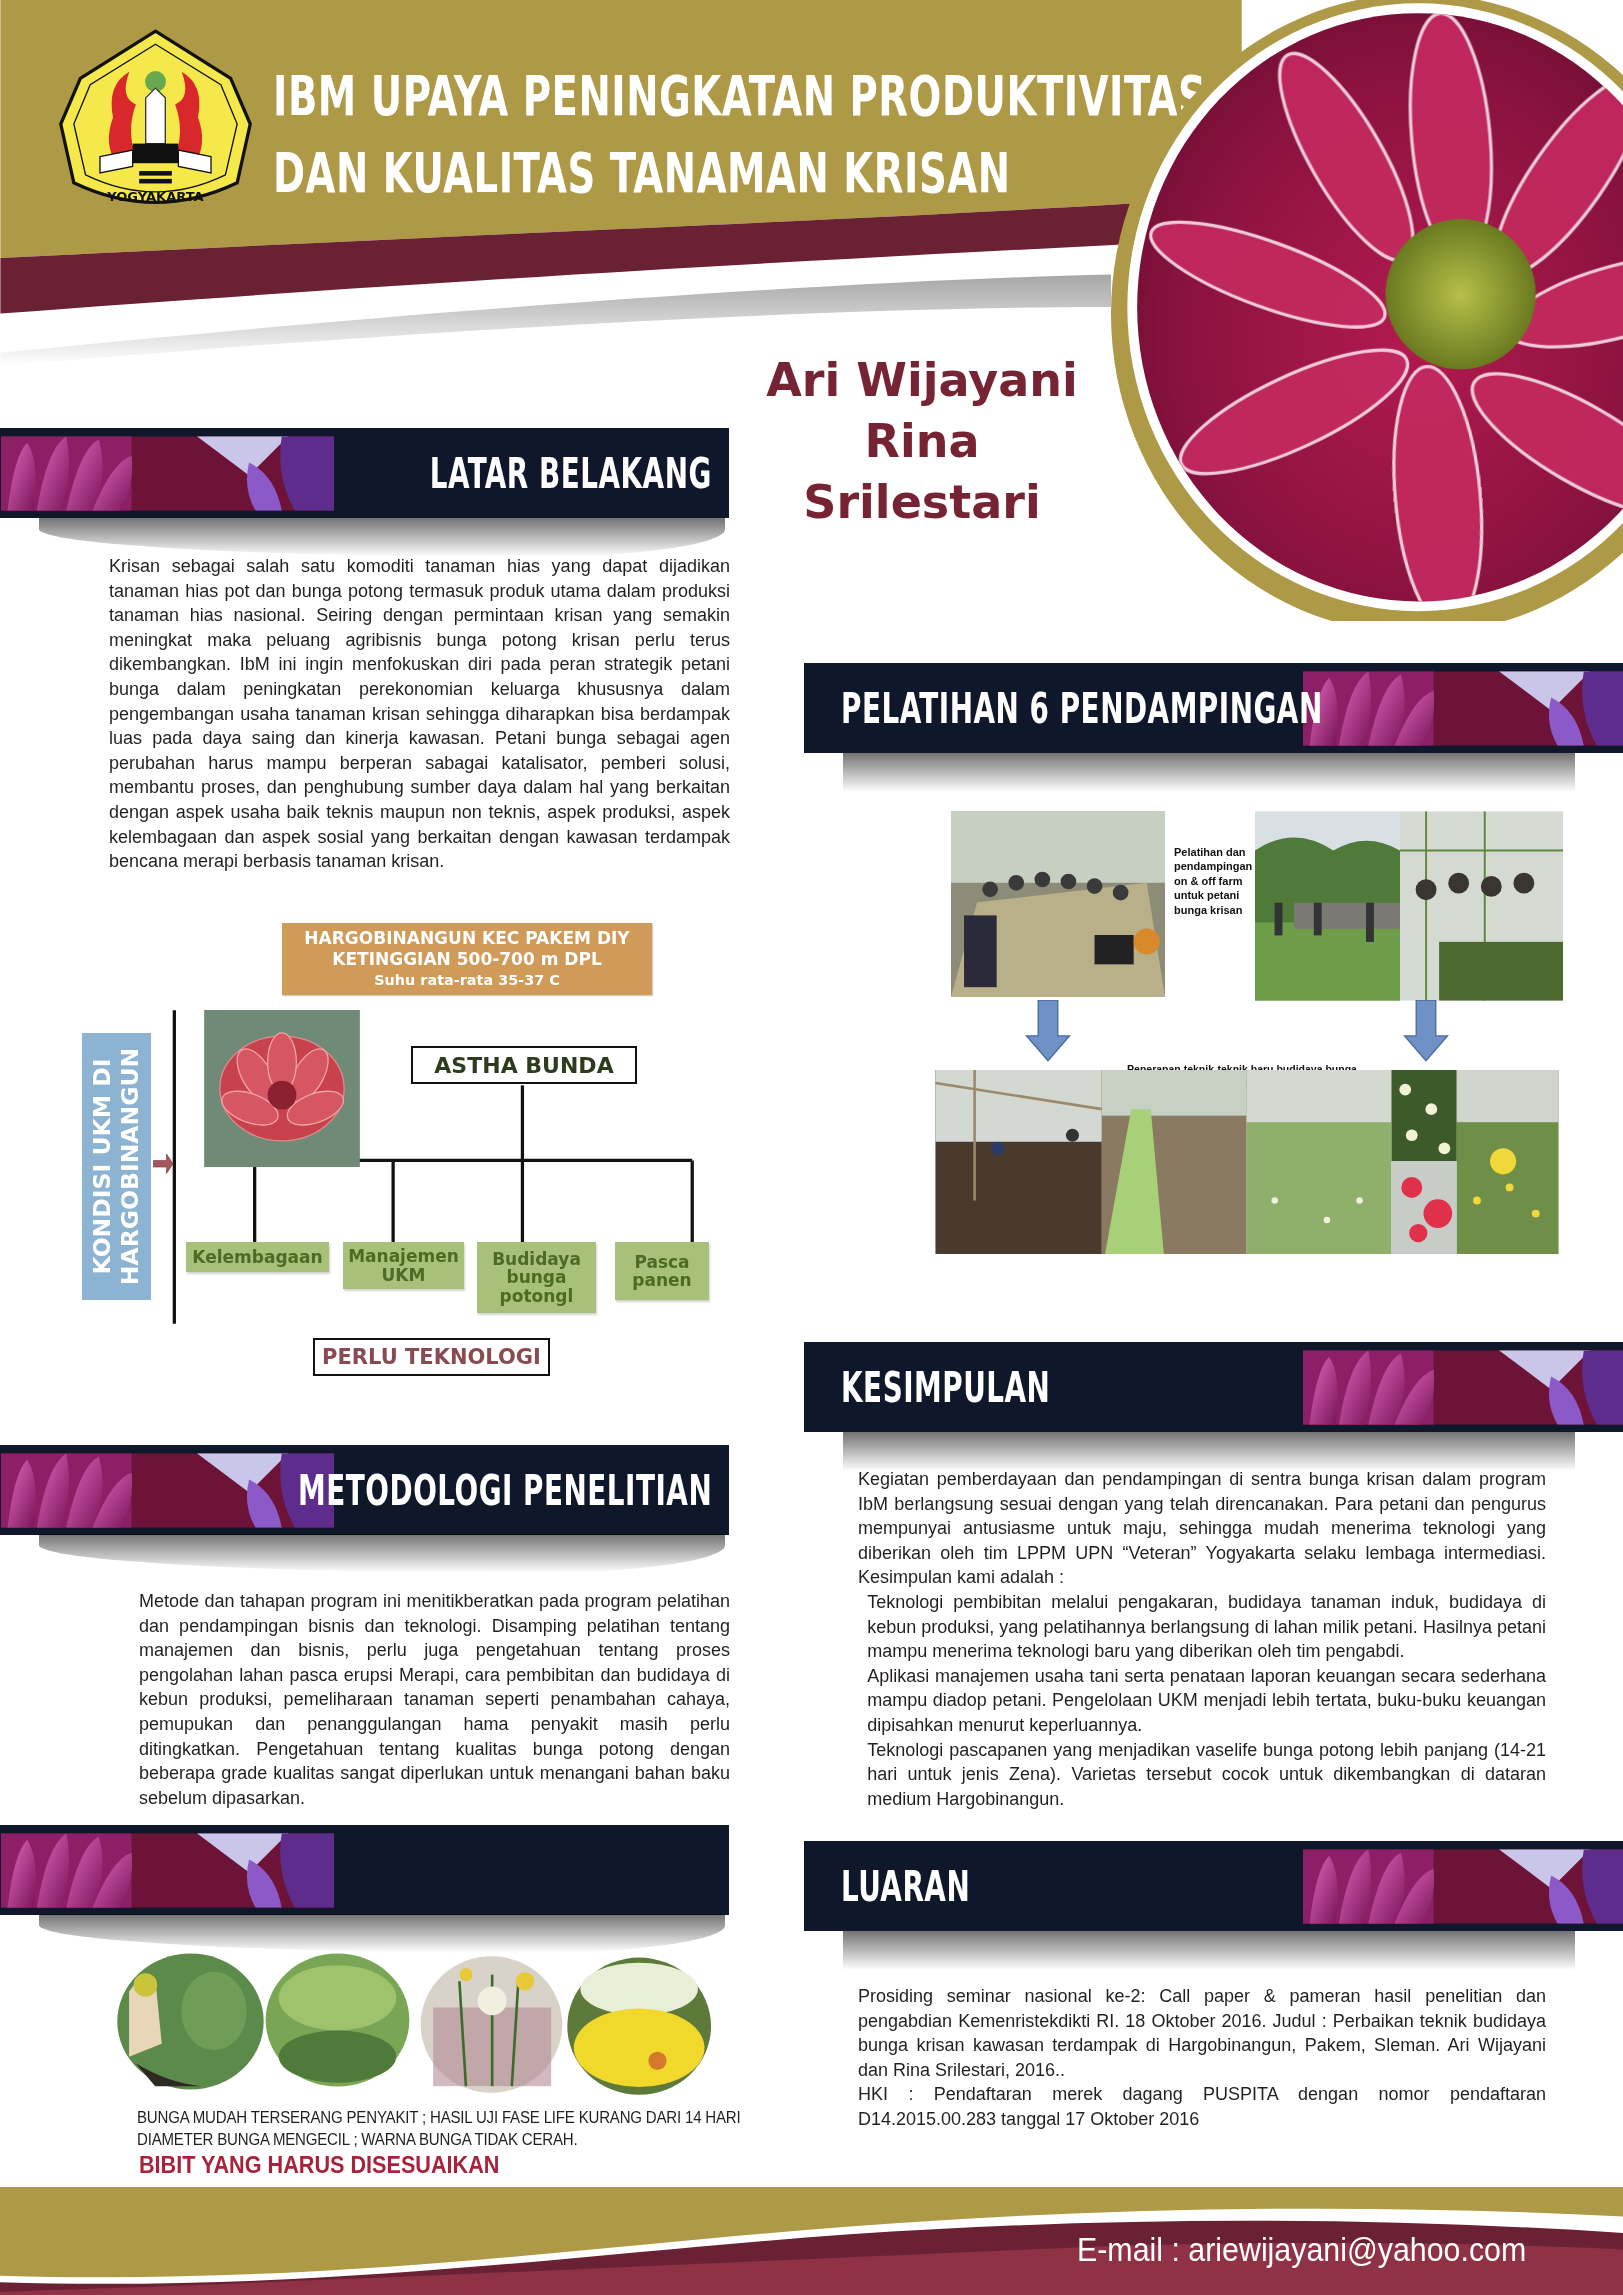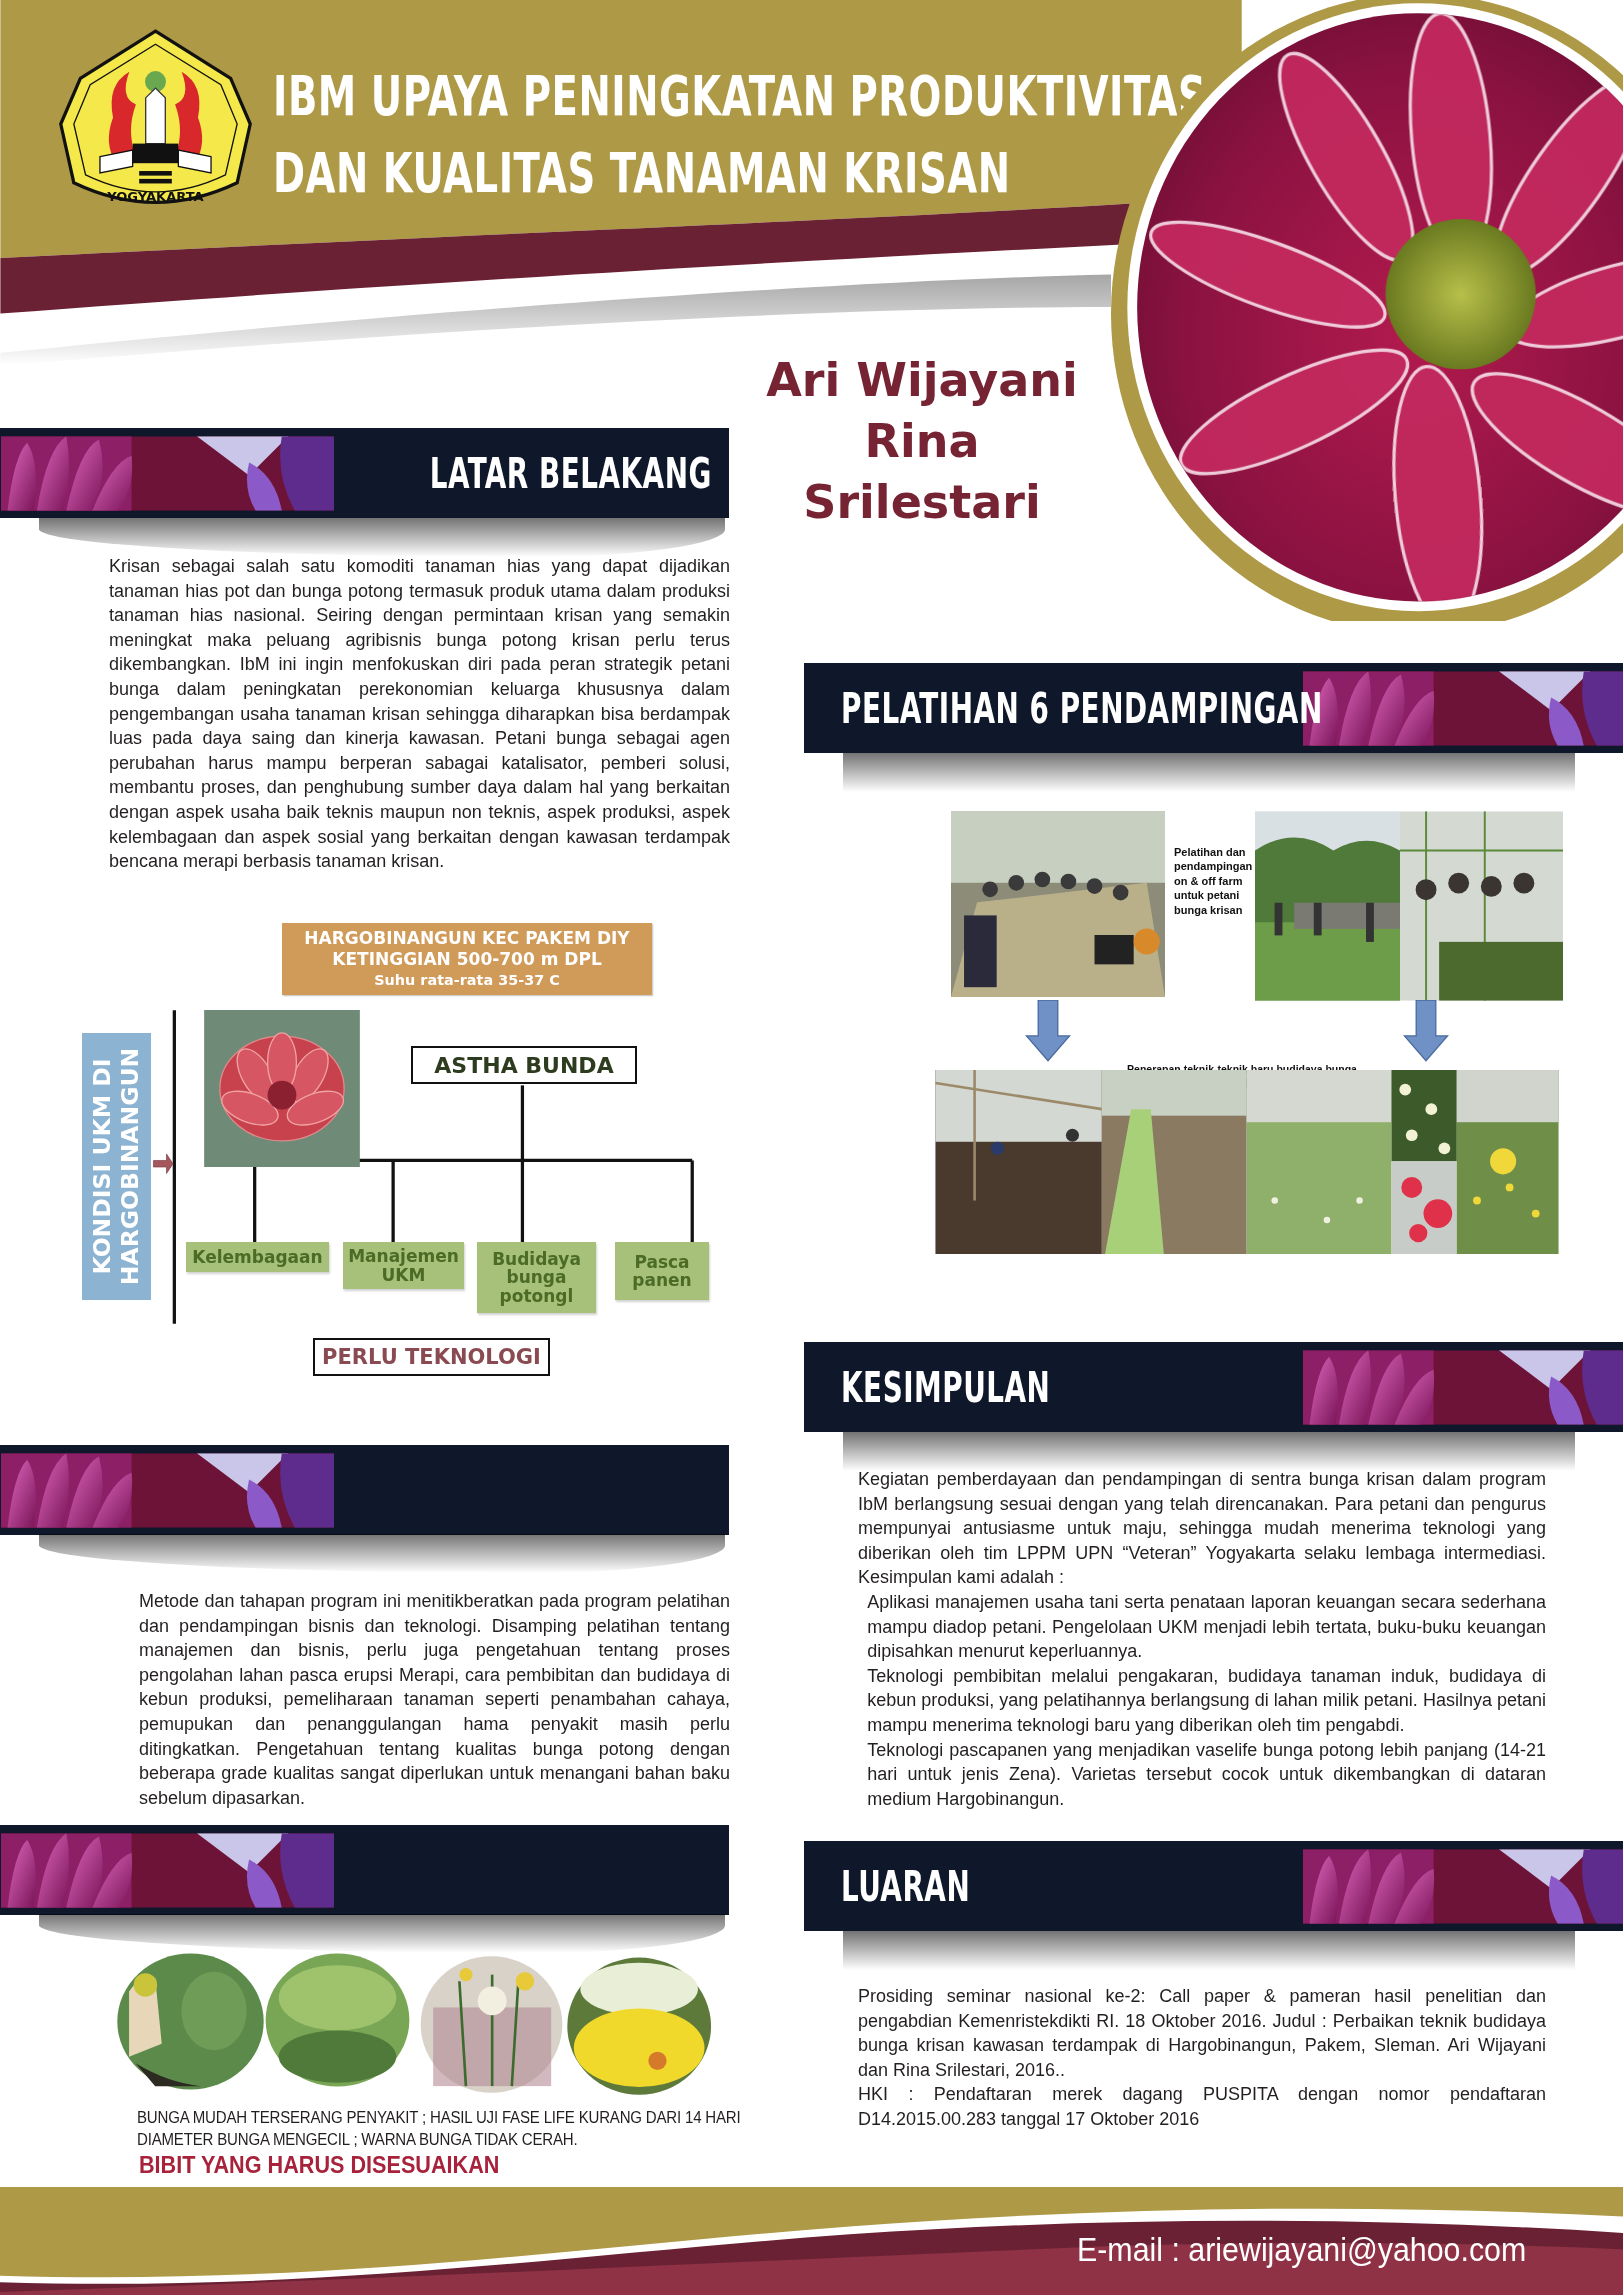--- a/index.html
+++ b/index.html
@@ -232,20 +232,23 @@
   <div>Pasca</div>
   <div>panen</div>
 </div>
 
 <div class="diag-box perlu">PERLU TEKNOLOGI</div>
 
 <div class="banner left" style="top:1445px;">
   <svg class="photo" viewBox="0 0 510 114" width="333" height="75">
       <use href="#bannerphoto" width="510" height="114"></use>
     </svg>
+  <div class="label">
+      <span>METODOLOGI  PENELITIAN</span>
+    </div>
 </div>
 <div class="shadow" style="left:39px; top:1534px; width:686px;"></div>
 
 <div class="para" style="left:139px; top:1589px; width:591px;">Metode dan tahapan program ini menitikberatkan pada program pelatihan dan pendampingan bisnis dan teknologi. Disamping pelatihan tentang manajemen dan bisnis, perlu juga pengetahuan tentang proses pengolahan lahan pasca erupsi Merapi, cara pembibitan dan budidaya di kebun produksi, pemeliharaan tanaman seperti penambahan cahaya, pemupukan dan penanggulangan hama penyakit masih perlu ditingkatkan. Pengetahuan tentang kualitas bunga potong dengan beberapa grade kualitas sangat diperlukan untuk menangani bahan baku sebelum dipasarkan.</div>
 
 <div class="banner left" style="top:1825px;">
   <svg class="photo" viewBox="0 0 510 114" width="333" height="75">
       <use href="#bannerphoto" width="510" height="114"></use>
     </svg>
 </div>
@@ -409,22 +412,22 @@
       <use href="#bannerphoto" width="510" height="114"></use>
     </svg>
   <div class="label">
       <span>KESIMPULAN</span>
     </div>
 </div>
 <div class="shadow" style="left:843px; top:1432px; width:732px;"></div>
 
 <div class="para" style="left:858px; top:1467px; width:688px;">
   <span style="display:block;">Kegiatan pemberdayaan dan pendampingan di sentra bunga krisan dalam program IbM berlangsung sesuai dengan yang telah direncanakan. Para petani dan pengurus mempunyai antusiasme untuk maju, sehingga mudah menerima teknologi yang diberikan oleh tim LPPM UPN “Veteran” Yogyakarta selaku lembaga intermediasi. Kesimpulan kami adalah :</span>
+  <span class="list-item">Teknologi pembibitan melalui pengakaran, budidaya tanaman induk, budidaya di kebun produksi, yang pelatihannya berlangsung di lahan milik petani. Hasilnya petani mampu menerima teknologi baru yang diberikan oleh tim pengabdi.</span>
   <span class="list-item">Aplikasi manajemen usaha tani serta penataan laporan keuangan secara sederhana mampu diadop petani. Pengelolaan UKM menjadi lebih tertata, buku-buku keuangan dipisahkan menurut keperluannya.</span>
-  <span class="list-item">Teknologi pembibitan melalui pengakaran, budidaya tanaman induk, budidaya di kebun produksi, yang pelatihannya berlangsung di lahan milik petani. Hasilnya petani mampu menerima teknologi baru yang diberikan oleh tim pengabdi.</span>
   <span class="list-item">Teknologi pascapanen yang menjadikan vaselife bunga potong lebih panjang (14-21 hari untuk jenis Zena). Varietas tersebut cocok untuk dikembangkan di dataran medium Hargobinangun.</span>
 </div>
 
 <div class="banner right" style="top:1841px;">
   <svg class="photo" viewBox="0 0 510 114" width="333" height="75">
       <use href="#bannerphoto" width="510" height="114"></use>
     </svg>
   <div class="label">
       <span>LUARAN</span>
     </div>

